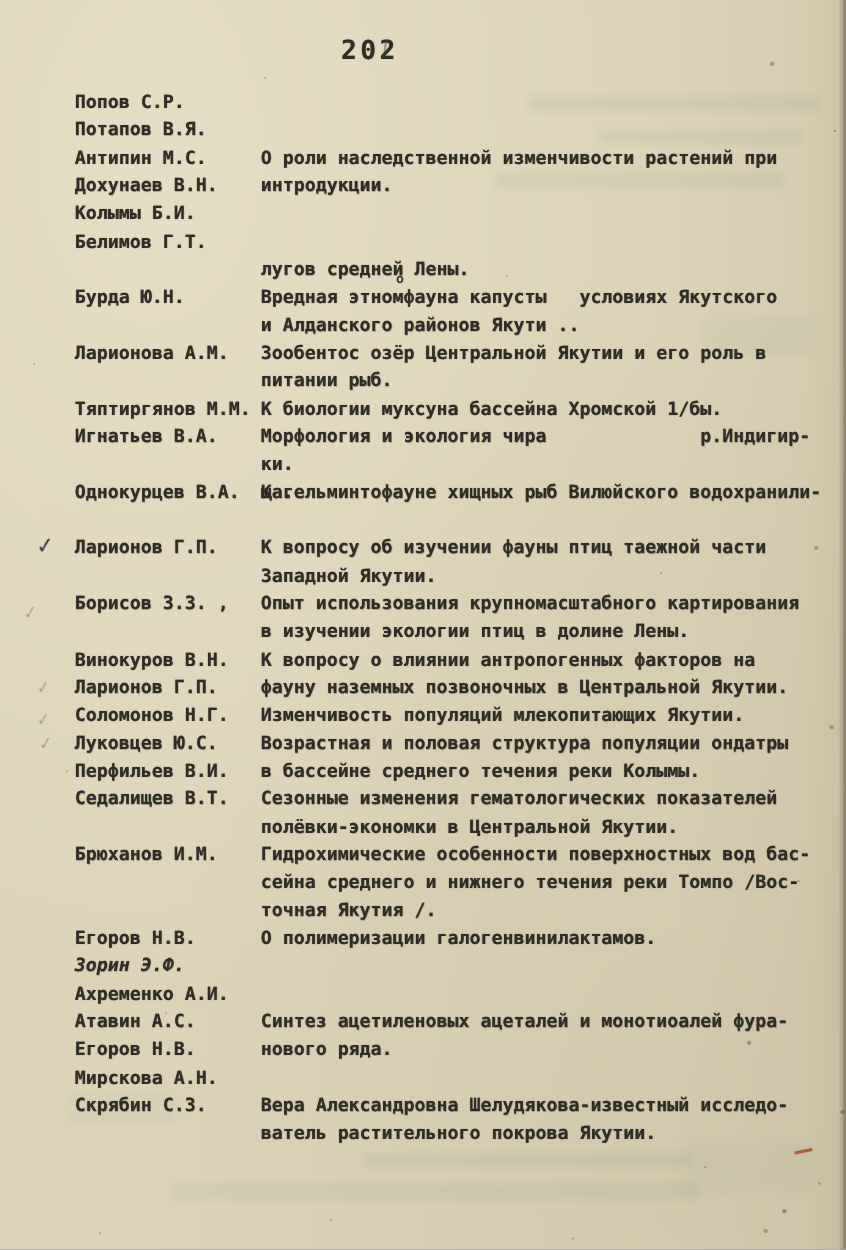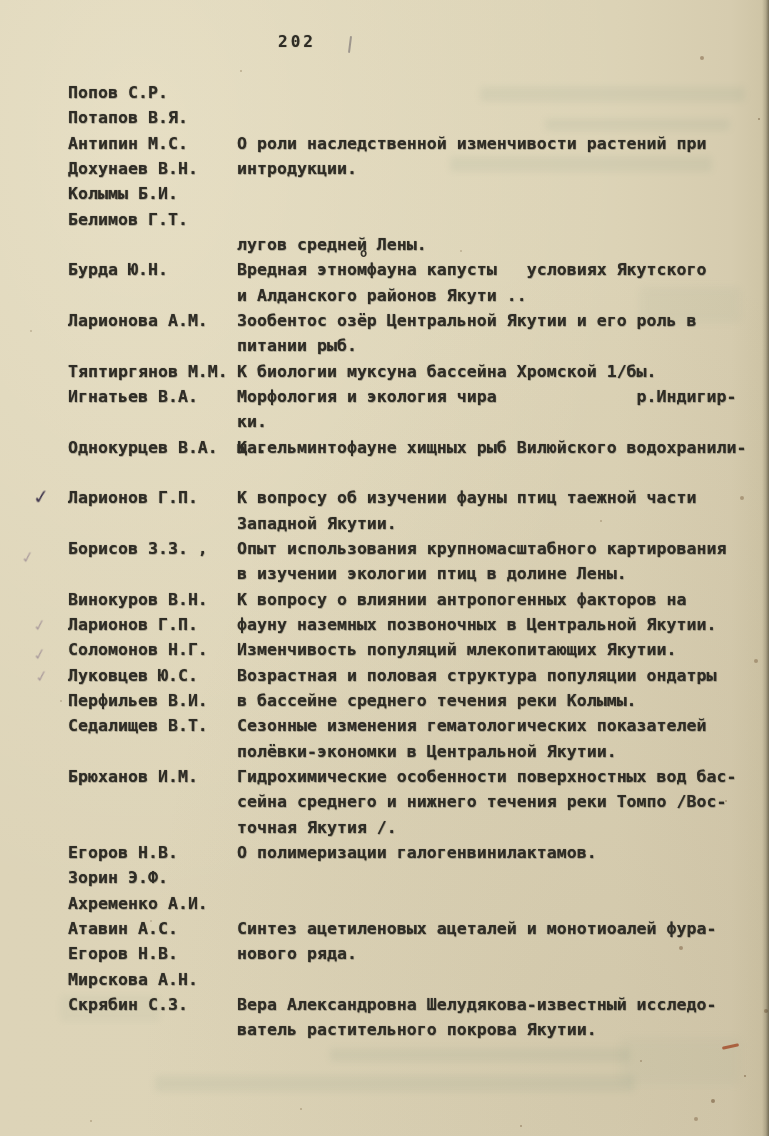--- a/index.html
+++ b/index.html
@@ -24,22 +24,22 @@
   .row { position:absolute; left:0; width:100%; height:26px; filter:blur(0.25px); }
   .name, .title {
     position:absolute; top:0;
     white-space:pre;
     font-size:16.6px; line-height:22px;
     text-shadow:0 0 1px rgba(47,45,38,0.6), 0.5px 0.5px 0 rgba(47,45,38,0.25);
   }
   .name  { left:68px; }
   .title { left:237px; }
   .page-number {
-    position:absolute; left:278px; top:32px;
-    font-size:16px; letter-spacing:3px;
+    position:absolute; left:310px; top:32px;
+    font-size:24px; letter-spacing:3px;
     filter:blur(0.25px);
     text-shadow:0 0 1px rgba(47,45,38,0.6);
   }
   .pen-tick {
     position:absolute; left:349px; top:36px; width:2px; height:17px;
     background:rgba(75,68,82,0.45); transform:rotate(7deg); border-radius:1px;
   }
   .mark { position:absolute; filter:blur(0.2px); }
   .mark.dark  { font-size:23px; color:#41374e; transform:rotate(-6deg); }
   .mark.faint { font-size:18px; color:rgba(108,86,120,0.45); transform:rotate(-10deg); }
@@ -216,21 +216,21 @@
     <span class="title">сейна среднего и нижнего течения реки Томпо /Вос-</span>
   </div>
       <div class="row" style="top: 816.6px;">
     <span class="name"></span>
     <span class="title">точная Якутия /.</span>
   </div>
       <div class="row" style="top: 841.9px;">
     <span class="name">Егоров Н.В.</span>
     <span class="title">О полимеризации галогенвинилактамов.</span>
   </div>
-      <div class="row" style="top: 867.2px;">
+      <div class="row" style="top: 867.2px; font-style: italic;">
     <span class="name">Зорин Э.Ф.</span>
     <span class="title"></span>
   </div>
       <div class="row" style="top: 892.6px;">
     <span class="name">Ахременко А.И.</span>
     <span class="title"></span>
   </div>
       <div class="row" style="top: 917.9px; padding-left: 24px;">
     <span class="name">Атавин А.С.</span>
     <span class="title">Синтез ацетиленовых ацеталей и монотиоалей фура-</span>

